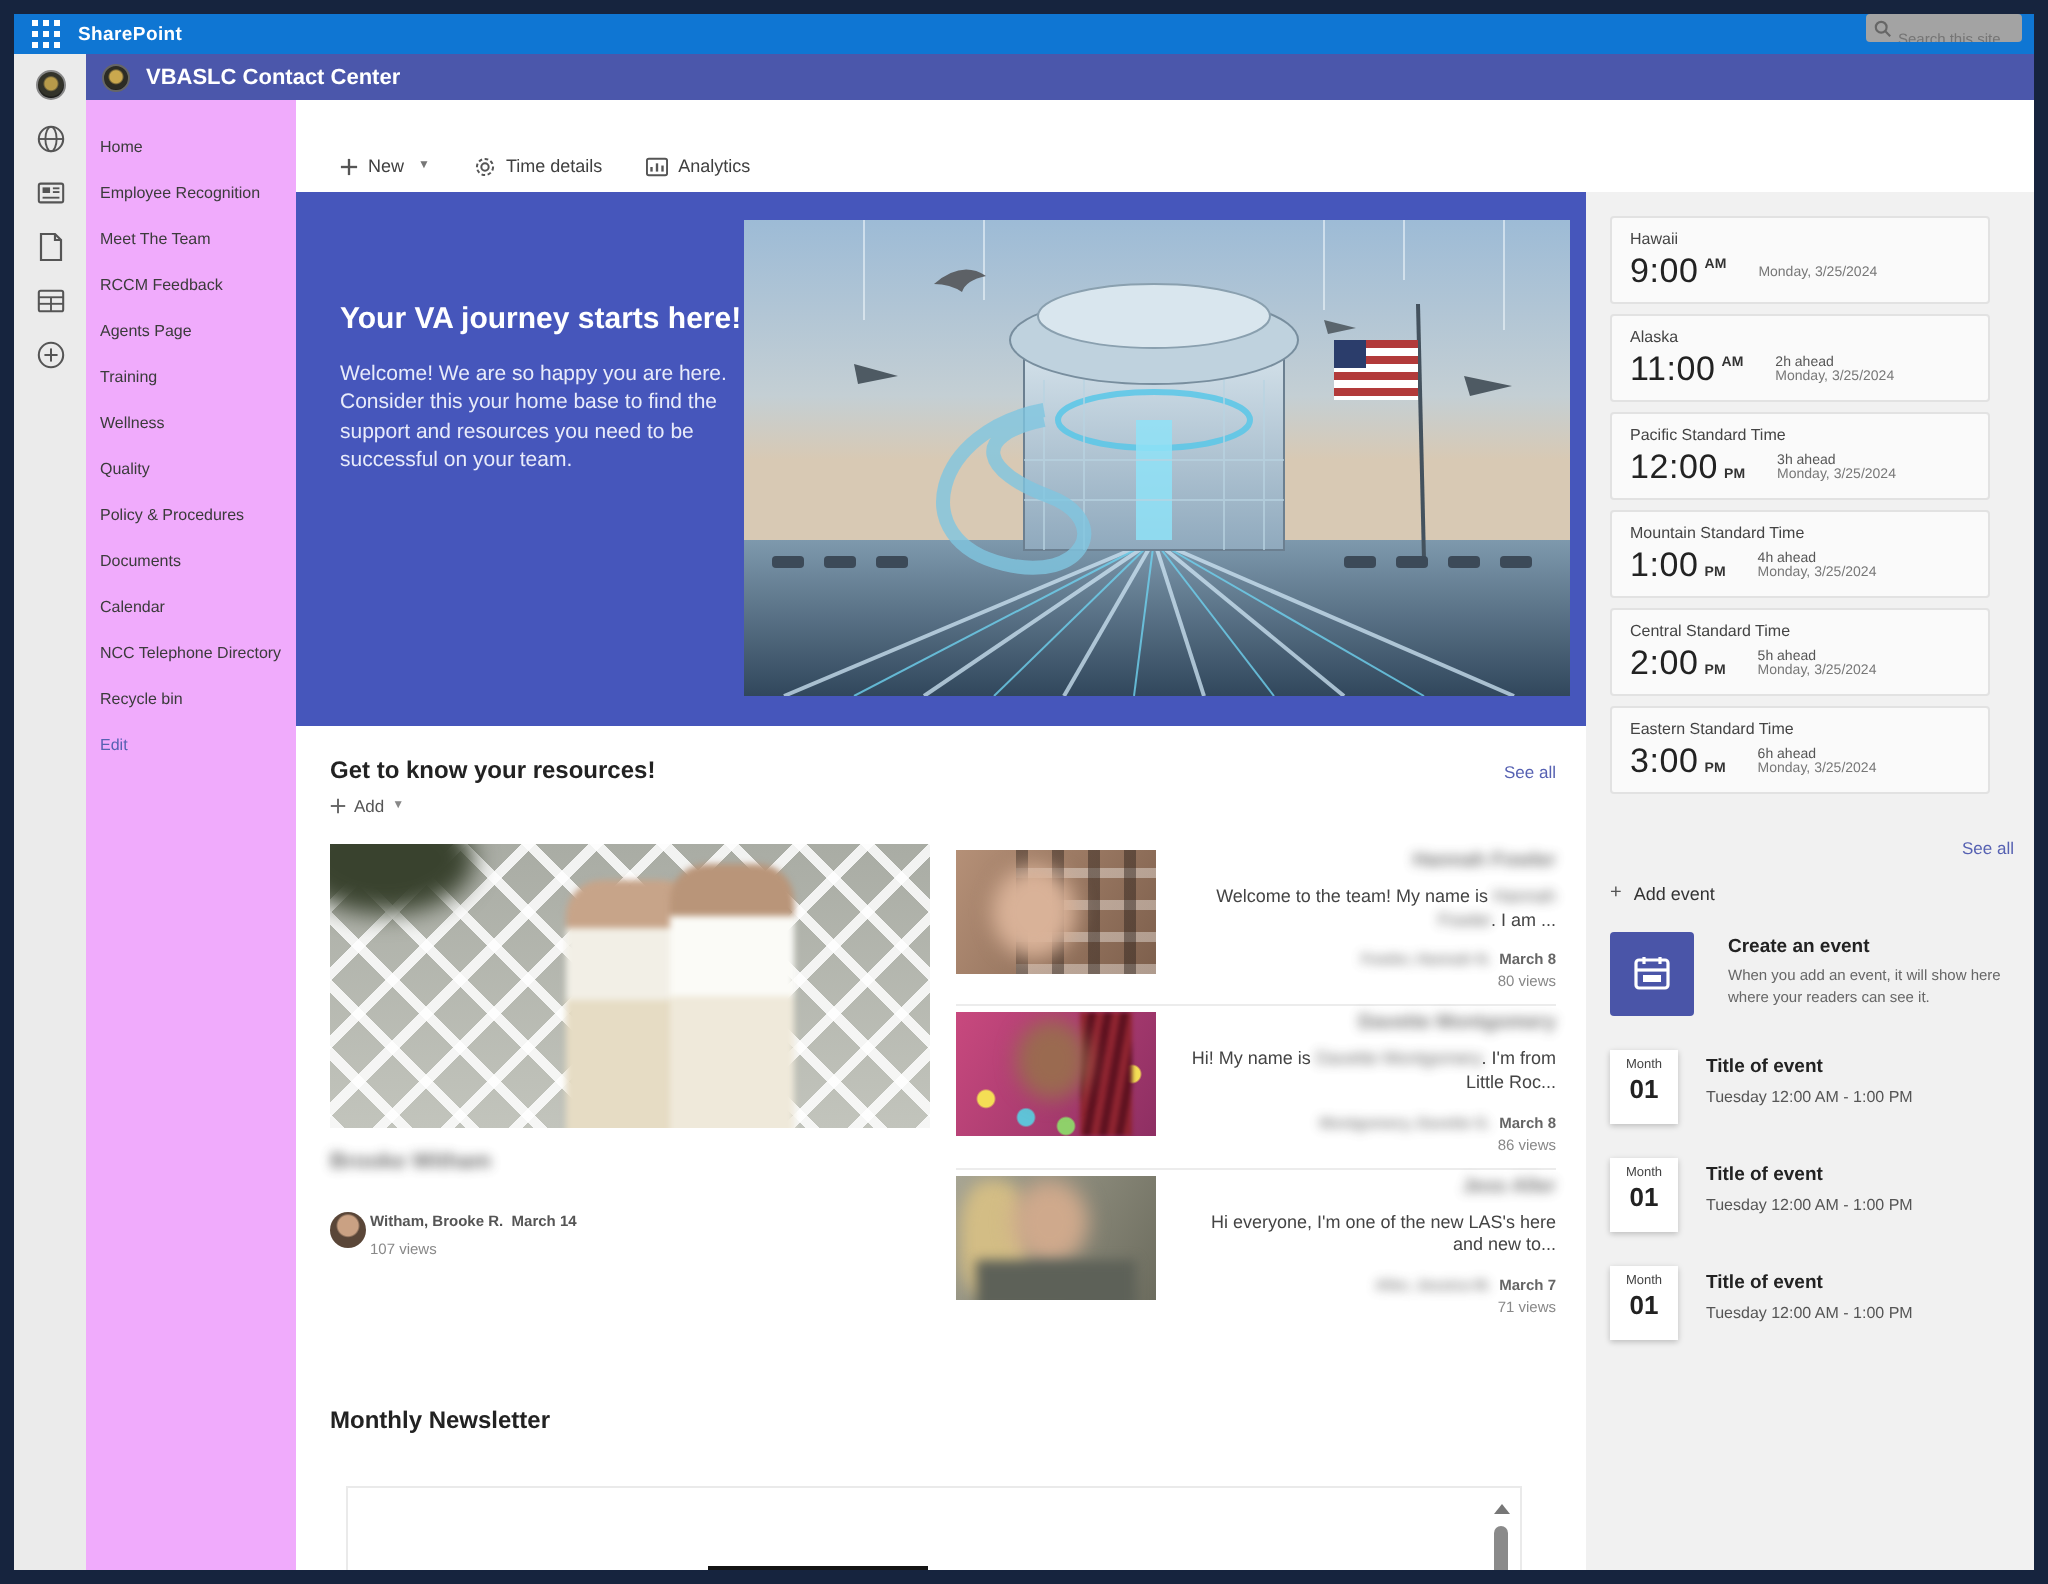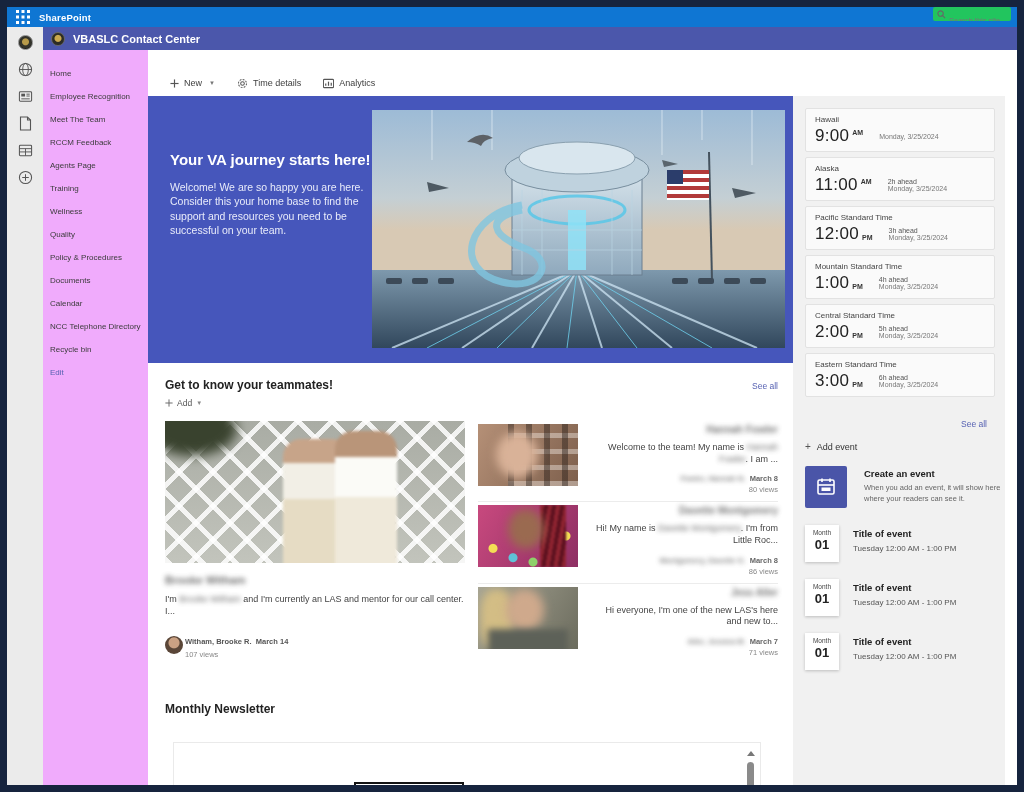--- a/index.html
+++ b/index.html
@@ -4,21 +4,21 @@
 <style>
   * { margin:0; padding:0; box-sizing:border-box; }
   body { font-family:"Liberation Sans", sans-serif; background:#0e1c36; }
   .frame { width:1024px; height:792px; background:#16243e; padding:7px; }
   .app { width:1010px; height:778px; background:#fff; overflow:hidden; display:flex; flex-direction:column; position:relative; }
 
   
   .suitebar { height:20px; background:#0f76d3; display:flex; align-items:center; padding:0 6px; flex:0 0 auto; }
   .waffle { width:14px; height:14px; margin:0 9px 0 3px; }
   .suite-name { color:#fff; font-weight:bold; font-size:9.5px; letter-spacing:.2px; }
-  .suite-search { margin-left:auto; background:#22c55e; border:none; border-radius:2px; width:78px; height:14px; font-size:7.5px; color:#333; padding:12px 4px 0 16px; }
+  .suite-search { margin-left:auto; background:#a3a3a3; border:none; border-radius:2px; width:78px; height:14px; font-size:7.5px; color:#333; padding:12px 4px 0 16px; }
   .search-wrap { margin-left:auto; position:relative; }
   .search-wrap svg { position:absolute; left:4px; top:3px; }
 
   
   .body-row { flex:1; display:flex; min-height:0; }
   .rail { width:36px; background:#ebebeb; flex:0 0 auto; display:flex; flex-direction:column; align-items:center; padding-top:7px; gap:11px; }
   .rail .ricon { width:16px; height:16px; display:flex; align-items:center; justify-content:center; }
   .site-col { flex:1; display:flex; flex-direction:column; min-width:0; }
 
   .siteheader { height:23px; background:#4b57ab; display:flex; align-items:center; padding-left:8px; flex:0 0 auto; }
@@ -30,21 +30,21 @@
   .nav-item { font-size:8px; color:#3b3b3b; line-height:23px; cursor:pointer; white-space:nowrap; }
   .nav-edit { font-size:8px; color:#5661b2; line-height:23px; cursor:pointer; }
 
   .main-col { flex:1; display:flex; flex-direction:column; min-width:0;margin-top:20px; }
   .toolbar { height:26px; background:#fff; display:flex; align-items:center; gap:22px; padding-left:22px; flex:0 0 auto; font-size:9px; color:#404040; }
   .tool { display:flex; align-items:center; gap:5px; cursor:pointer; }
   .tool .chev { font-size:6px; color:#777; margin-left:2px; }
 
   .page { flex:1; display:flex; min-height:0; }
   .center-col { width:645px; flex:0 0 auto; background:#fff; overflow:hidden; }
-  .right-rail { width:212px; flex:0 0 auto; background:#f1f1f1; padding:12px 16px 0 12px; overflow:hidden; }
+  .right-rail { width:232px; flex:0 0 auto; background:#f1f1f1; padding:12px 16px 0 12px; overflow:hidden; }
 
   
   .hero { height:267px; background:#4656bb; position:relative; }
   .hero-text { position:absolute; left:22px; top:55px; width:210px; color:#fff; }
   .hero-title { font-size:15px; font-weight:bold; margin-bottom:12px; }
   .hero-body { font-size:10.5px; line-height:1.38; color:#e8ebfa; }
   .hero-img { position:absolute; right:8px; top:14px; width:413px; height:238px; }
 
   
   .section { padding:0 15px 0 17px; }
@@ -356,42 +356,41 @@
                         <rect x="300" y="168" width="16" height="6" rx="2"></rect>
                         <rect x="326" y="168" width="16" height="6" rx="2"></rect>
                         <rect x="352" y="168" width="16" height="6" rx="2"></rect>
                         <rect x="378" y="168" width="16" height="6" rx="2"></rect>
                   </g>
                 </svg>
               </div>
 
               <div class="section">
                 <div class="sec-head-row">
-                  <span class="sec-title">Get to know your teammates!</span>
+                  <span class="sec-title">Get to know your resources!</span>
                   <span class="see-all">See all</span>
                 </div>
                 <div class="add-btn">
                   <svg width="8" height="8" viewBox="0 0 10 10">
                         <line x1="5" y1="0.5" x2="5" y2="9.5" stroke="#666" stroke-width="1.2"></line>
                         <line x1="0.5" y1="5" x2="9.5" y2="5" stroke="#666" stroke-width="1.2"></line>
                       </svg>
                   <span>Add</span>
                   <span class="chev">▼</span>
                 </div>
 
                 <div class="t-grid">
 
                   <div class="t-feat">
                     <div class="feat-photo">
                       <div class="bush"></div>
                           <div class="p1"></div>
                           <div class="p2"></div>
                     </div>
                     <div class="t-title blur">Brooke Witham</div>
-                    <div class="t-body"><span>I'm </span><span class="blur">Brooke Witham</span><span> and I'm currently an LAS and mentor for our call center. I...</span></div>
                     <div class="byline-row">
                       <span class="avatar"></span>
                       <span>
                         <span class="byline"><span>Witham, Brooke R.</span>&nbsp; <span>March 14</span></span>
                         <div class="views">107 views</div>
                       </span>
                     </div>
                   </div>
 
                   <div class="t-list">

